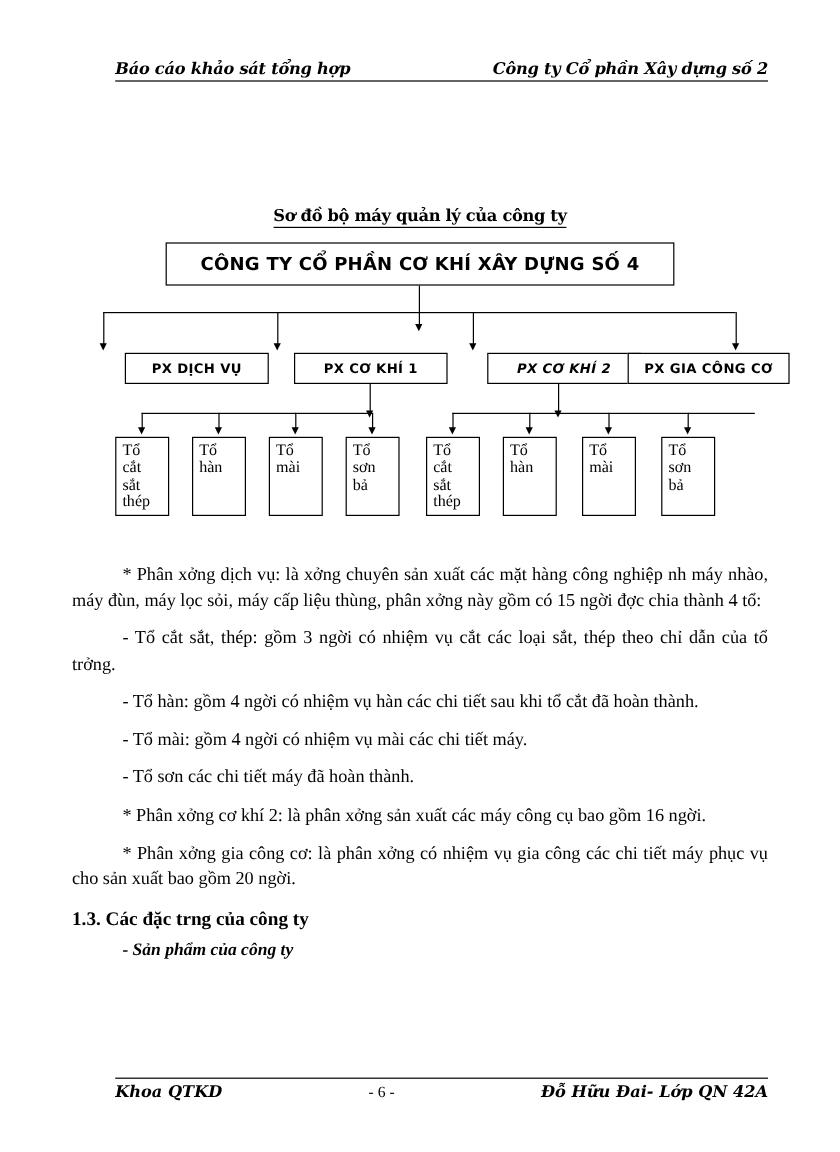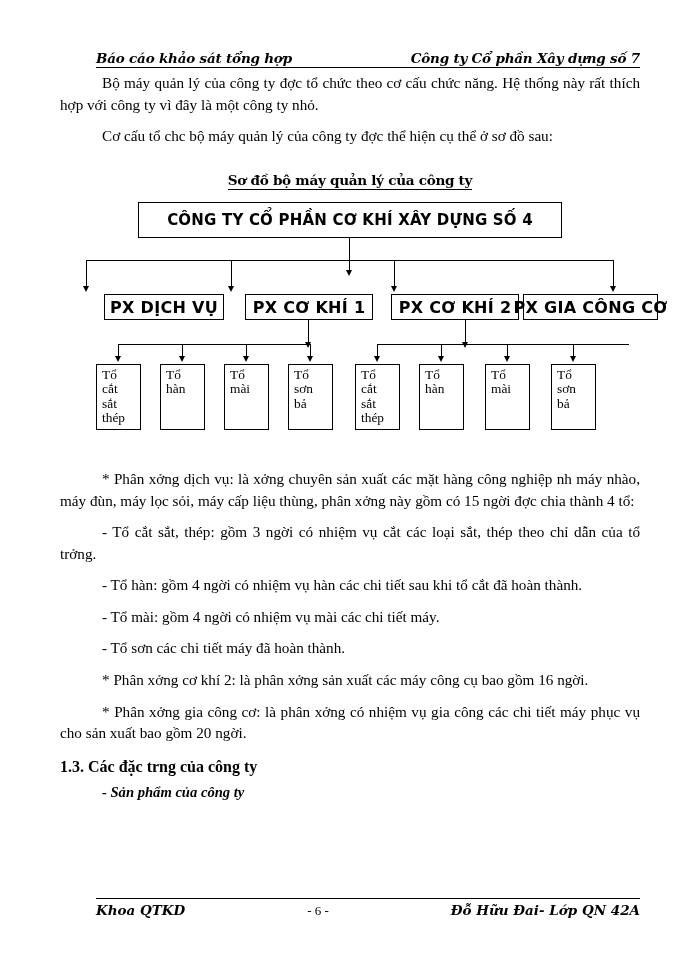--- a/index.html
+++ b/index.html
@@ -117,21 +117,21 @@
   .box-l2 {
     top: 122px;
     height: 26px;
     display: flex;
     align-items: center;
     justify-content: center;
   }
   .l2-label {
     font-family: "DejaVu Sans", "Liberation Sans", sans-serif;
     font-weight: bold;
-    font-size: 16px;
+    font-size: 11px;
     letter-spacing: 0.3px;
     white-space: nowrap;
   }
 
   
   .box-leaf {
     top: 192px;
     width: 45px;
     height: 66px;
     padding: 3px 0 0 5px;
@@ -197,28 +197,23 @@
     font-style: italic;
   }
 </style>
 </head>
 <body>
 
 <div class="page">
 
   <div class="header">
     <div class="header-left">Báo cáo khảo sát tổng hợp</div>
-    <div class="header-right">Công ty Cổ phần Xây dựng số 7</div>
+    <div class="header-right">Công ty Cổ phần Xây dựng số 2</div>
   </div>
 
-  <div class="body-area">
-    <p class="para indent">Bộ máy quản lý của công ty đợc  tổ chức theo cơ cấu chức năng. Hệ thống này rất thích hợp với công ty vì đây là một công ty nhỏ.</p>
-    <div class="spacer-sm"></div>
-    <p class="para indent">Cơ cấu tổ chc  bộ máy quản lý của công ty đợc  thể hiện cụ thể ở sơ đồ sau:</p>
-  </div>
 
   <div class="diagram">
 
     <div class="diagram-title">
       <span>Sơ đồ bộ máy quản lý của công ty</span>
     </div>
 
     <div class="box box-root">
       <div class="root-label">CÔNG TY CỔ PHẦN CƠ KHÍ XÂY DỰNG SỐ 4</div>
     </div>
@@ -237,21 +232,21 @@
     <div class="arrow" style="left:167.6px; top:114px;"></div>
     <div class="arrow" style="left:330.6px; top:114px;"></div>
     <div class="arrow" style="left:549.6px; top:114px;"></div>
 
     <div class="box box-l2" style="left:44px;  width:120px;">
       <div class="l2-label">PX  DỊCH VỤ</div>
     </div>
     <div class="box box-l2" style="left:185px; width:128px;text-align:center;">
       <div class="l2-label">PX CƠ KHÍ 1</div>
     </div>
-    <div class="box box-l2" style="left:331px; width:128px;">
+    <div class="box box-l2" style="left:346px; width:128px;font-style:italic;">
       <div class="l2-label">PX CƠ KHÍ 2</div>
     </div>
     <div class="box box-l2" style="left:463px; width:135px;">
       <div class="l2-label">PX GIA CÔNG CƠ</div>
     </div>
 
     <div class="ln ln-v" style="left:248px; top:148px; height:24px;"></div>
     <div class="arrow" style="left:244.6px; top:170px;"></div>
     <div class="ln ln-h" style="left:58px; top:172px; width:192px;"></div>
 

